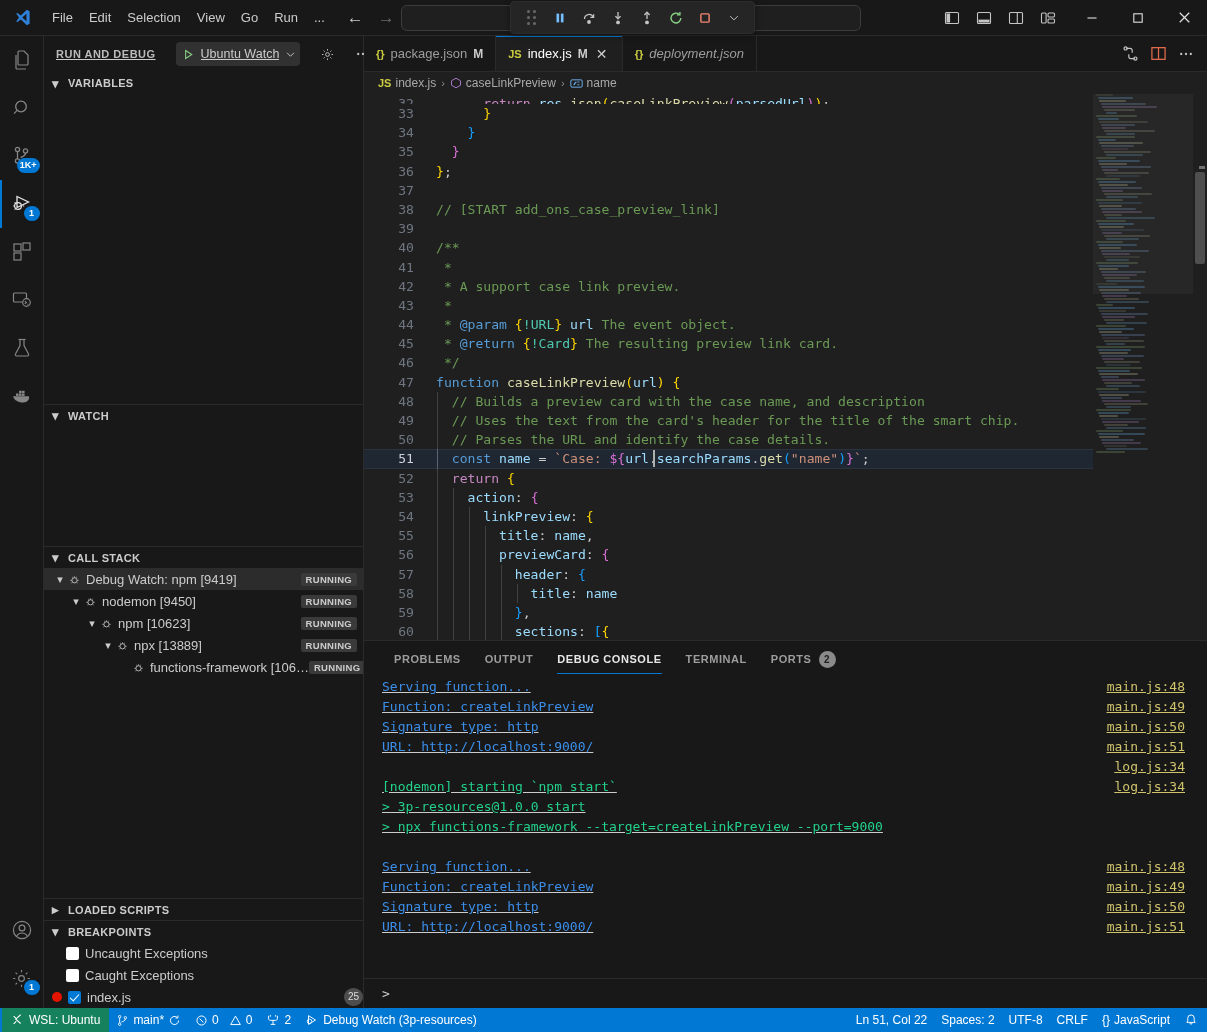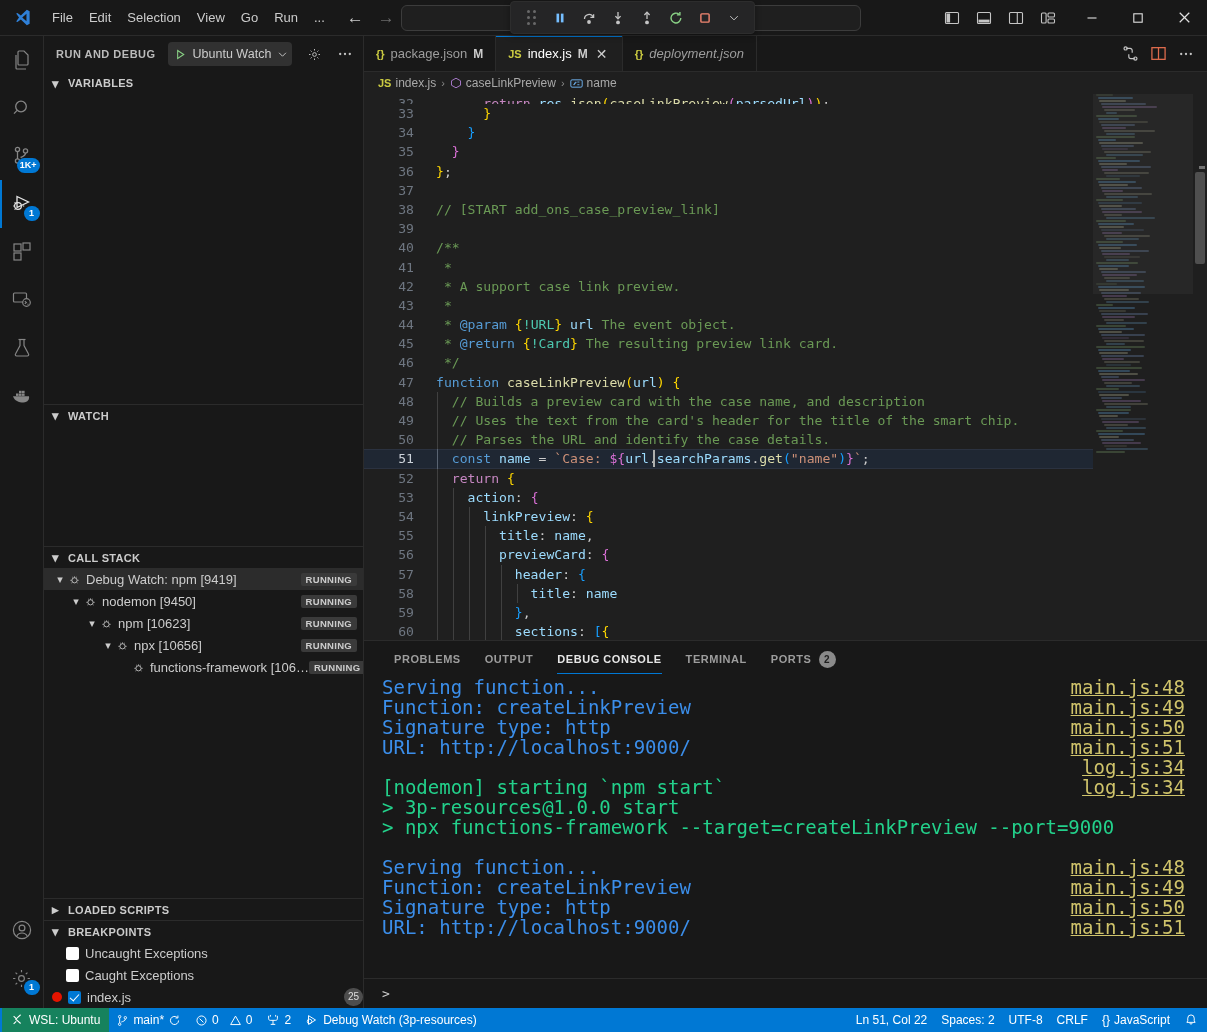--- a/index.html
+++ b/index.html
@@ -70,21 +70,21 @@
     position: absolute; right: 4px; bottom: 7px; background: #0078d4; color: #fff;
     border-radius: 9px; font-size: 9px; line-height: 14px; min-width: 16px; height: 15px;
     text-align: center; padding: 0 3px; font-weight: 600;
   }
   .act-spacer { flex: 1; }
 
   
   .sidebar { width: 320px; background: #181818; border-right: 1px solid #2b2b2b; display: flex;
     flex-direction: column; flex: none; }
   .sb-header {
-    height: 36px; display: flex; align-items: center; padding: 0 8px 0 12px; gap: 12px; flex: none;
+    height: 36px; display: flex; align-items: center; padding: 0 8px 0 12px; gap: 20px; flex: none; text-decoration: underline;
   }
   .sb-title { font-size: 11px; font-weight: 700; letter-spacing: .5px; color: #bbbbbb; white-space: nowrap;}
   .launch-box {
     display: flex; align-items: center; background: #313131; border-radius: 4px; height: 24px;
     padding: 0 4px 0 6px; gap: 6px; cursor: pointer; max-width: 150px;
   }
   .launch-name { font-size: 12.5px; color: #cccccc; white-space: nowrap; overflow: hidden; text-overflow: ellipsis; }
   .sb-act { width: 22px; height: 22px; display: flex; align-items: center; justify-content: center;
     border-radius: 4px; cursor: pointer; color: #c5c5c5; }
 
@@ -202,21 +202,21 @@
   .panel-actions { margin-left: auto; display: flex; align-items: center; gap: 4px; padding-right: 10px; }
   .filterbox {
     width: 177px; height: 24px; background: #313131; border: 1px solid #3c3c3c; border-radius: 3px;
     display: flex; align-items: center; padding: 0 6px; font-size: 12px; color: #8c8c8c;
   }
   .pa-btn { width: 22px; height: 22px; display: flex; align-items: center; justify-content: center;
     border-radius: 4px; cursor: pointer; color: #c5c5c5; }
 
   .console {
     flex: 1; position: relative; overflow: hidden; background: #181818;
-    font-family: "DejaVu Sans Mono", monospace; font-size: 19px; line-height: 20px;
+    font-family: "DejaVu Sans Mono", monospace; font-size: 13px; line-height: 20px; text-decoration: underline;
   }
   .cline { display: flex; align-items: baseline; padding: 0 22px 0 18px; height: 20px; }
   .ctext2 { white-space: pre; }
   .cblue { color: #3b8eea; }
   .cgreen { color: #23d18b; }
   .cgray { color: #cccccc; }
   .clink {
     margin-left: auto; color: #cfc36b; text-decoration: underline; cursor: pointer; white-space: nowrap;
   }
   .console-input {
@@ -539,21 +539,21 @@
             <span class="running-badge">RUNNING</span>
           </div>
           <div class="tree-row" style="padding-left:56px">
             <span class="chev">▾</span>
             <span class="bug-ico">
               <svg width="13" height="13" viewBox="0 0 16 16">
                   <circle cx="8" cy="9" r="3.2" fill="none" stroke="#c5c5c5" stroke-width="1.1"></circle>
                   <path d="M8 4.2v1.6M5.4 5l.9.9M10.6 5l-.9.9M2.9 9h1.7M11.4 9h1.7M4.3 12.3l1.1-1M11.7 12.3l-1.1-1" stroke="#c5c5c5" stroke-width="1"></path>
                 </svg>
             </span>
-            <span>npx [10656]</span>
+            <span>npx [13889]</span>
             <span class="running-badge">RUNNING</span>
           </div>
           <div class="tree-row" style="padding-left:88px">
             <span class="bug-ico">
               <svg width="13" height="13" viewBox="0 0 16 16">
                   <circle cx="8" cy="9" r="3.2" fill="none" stroke="#c5c5c5" stroke-width="1.1"></circle>
                   <path d="M8 4.2v1.6M5.4 5l.9.9M10.6 5l-.9.9M2.9 9h1.7M11.4 9h1.7M4.3 12.3l1.1-1M11.7 12.3l-1.1-1" stroke="#c5c5c5" stroke-width="1"></path>
                 </svg>
             </span>
             <span>functions-framework [106…</span>

